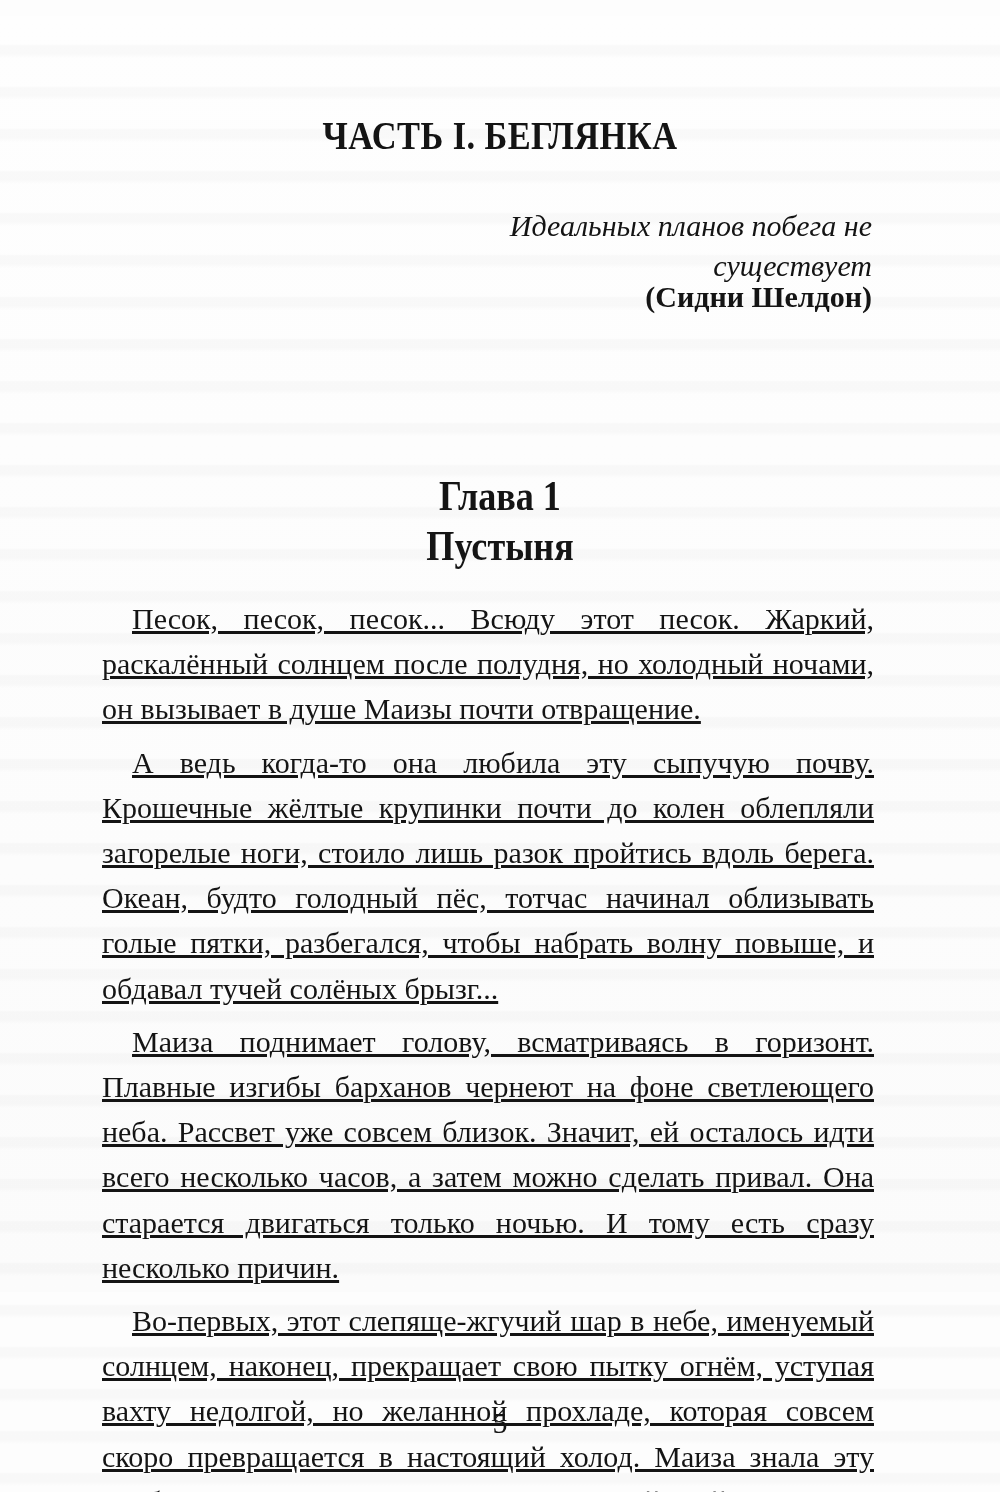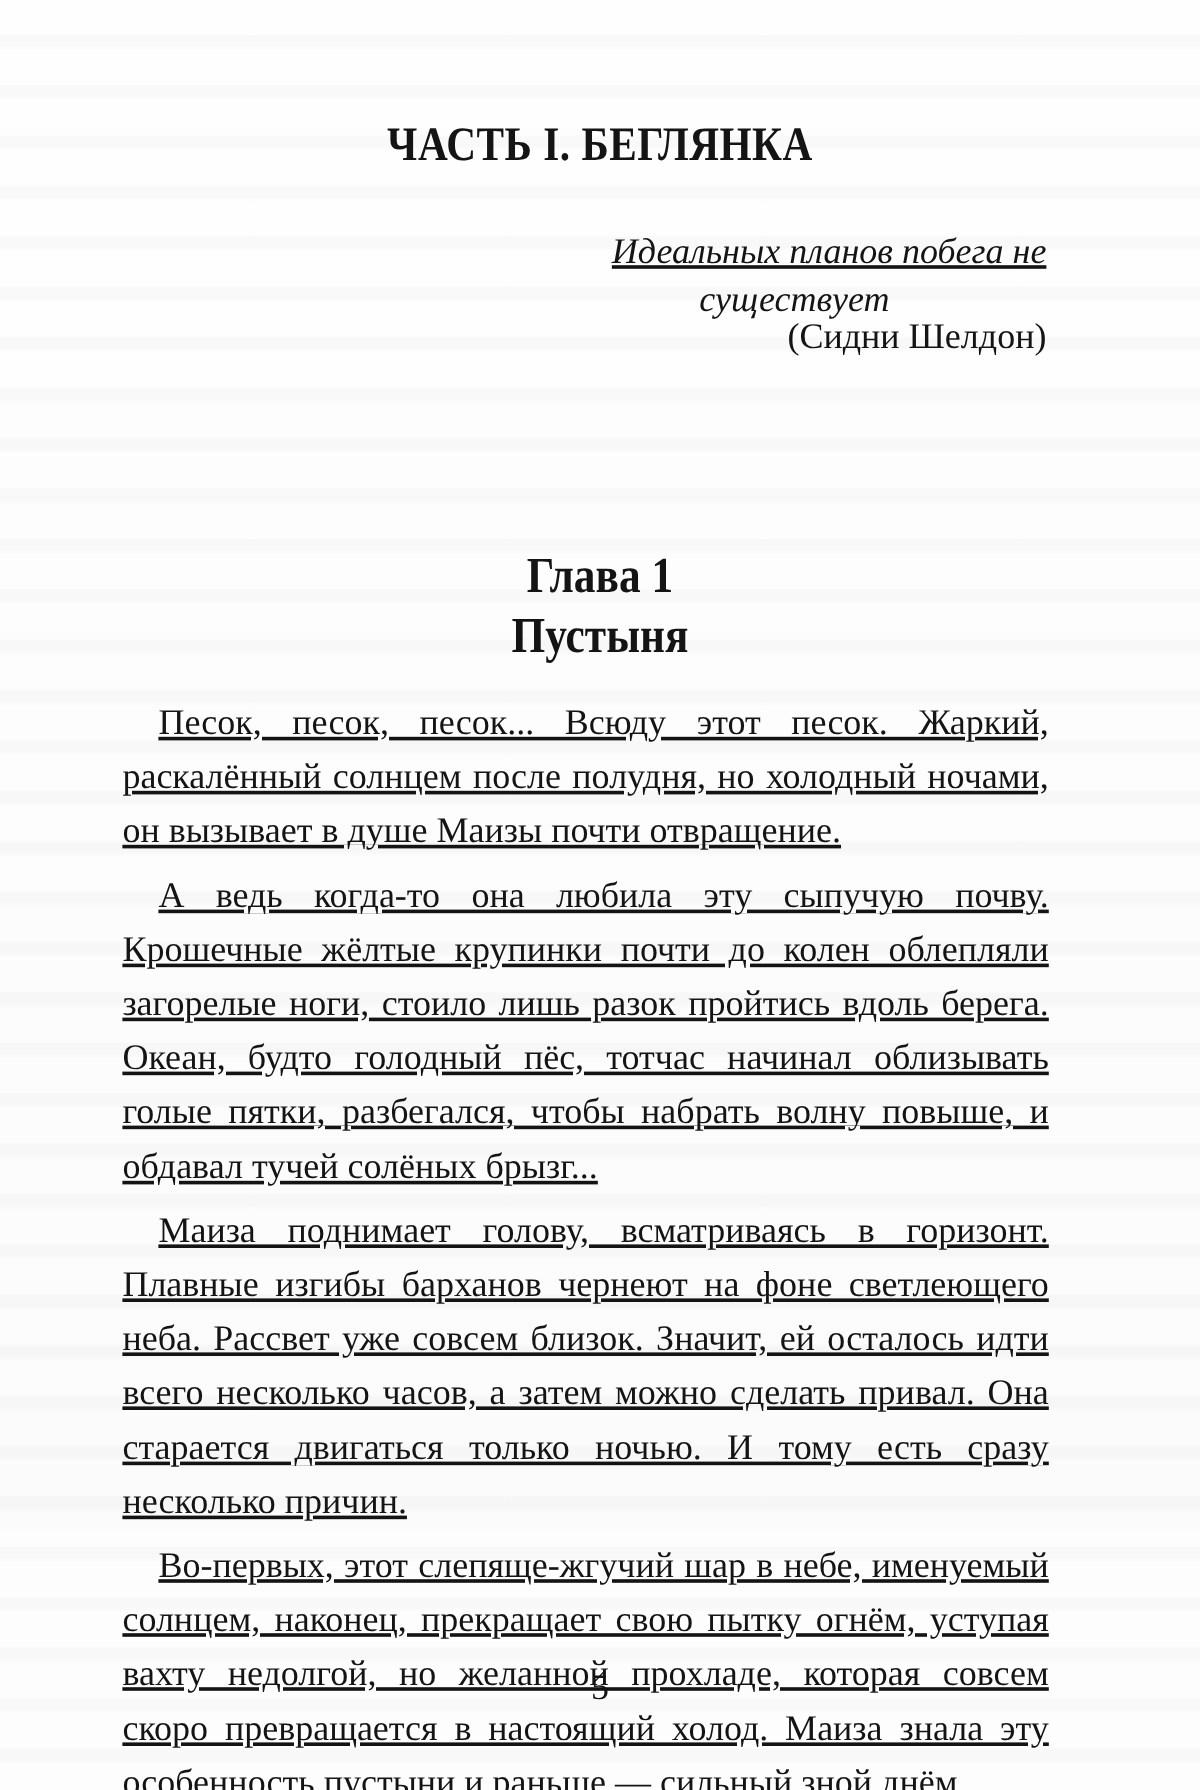--- a/index.html
+++ b/index.html
@@ -10,21 +10,21 @@
       width: 1000px;
       height: 1492px;
       background: #fdfdfd;
       position: relative;
       overflow: hidden;
       font-family: "Liberation Serif", "DejaVu Serif", serif;
       color: #141414;
     }
     .page {
       position: absolute;
-      left: 0; top: 0;
+      left: 0; top: 16px;
       width: 1000px;
       height: 1276px;
       background: linear-gradient(180deg, #fefefe 0%, #fbfbfb 100%);
     }
     .bleed {
       position: absolute;
       left: 0; top: 0; width: 1000px; height: 1492px;
       background:
         repeating-linear-gradient(180deg, rgba(0,0,0,0) 0px, rgba(0,0,0,0) 28px, rgba(0,0,0,0.018) 30px, rgba(0,0,0,0.018) 38px, rgba(0,0,0,0) 42px);
       pointer-events: none;
@@ -50,20 +50,21 @@
       font-size: 30px;
       line-height: 40px;
       text-align: right;
     }
     .epigraph-author {
       position: absolute;
       right: 128px;
       top: 264px;
       font-size: 30px;
       font-style: normal;
+      font-weight: bold;
     }
     .chapter-number {
       position: absolute;
       left: 0; width: 1000px;
       top: 456px;
       text-align: center;
       font-size: 42px;
       font-weight: bold;
       transform: scaleX(0.86);
     }
@@ -108,22 +109,22 @@
   </style>
 </head>
 <body>
 
 <div class="page">
   <div class="bleed"></div>
 
   <div class="part-title">ЧАСТЬ I. БЕГЛЯНКА</div>
 
   <div class="epigraph">
-    <div style="text-align:right;text-decoration:underline;">Идеальных планов побега не</div>
-    <div style="text-align:center; padding-left:0px;">существует</div>
+    <div style="text-align:right;">Идеальных планов побега не</div>
+    <div style="text-align:right; padding-left:0px;">существует</div>
   </div>
   <div class="epigraph-author">(Сидни Шелдон)</div>
 
   <div class="chapter-number">Глава 1</div>
   <div class="chapter-title">Пустыня</div>
 
   <div class="body-text">
     <p>Песок, песок, песок... Всюду этот песок. Жаркий, раскалённый солнцем после полудня, но холодный ночами, он вызывает в душе Маизы почти отвращение.</p>
     <p class="gap">А ведь когда-то она любила эту сыпучую почву. Крошечные жёлтые крупинки почти до колен облепляли загорелые ноги, стоило лишь разок пройтись вдоль берега. Океан, будто голодный пёс, тотчас начинал облизывать голые пятки, разбегался, чтобы набрать волну повыше, и обдавал тучей солёных брызг...</p>
     <p class="gap">Маиза поднимает голову, всматриваясь в горизонт. Плавные изгибы барханов чернеют на фоне светлеющего неба. Рассвет уже совсем близок. Значит, ей осталось идти всего несколько часов, а затем можно сделать привал. Она старается двигаться только ночью. И тому есть сразу несколько причин.</p>

